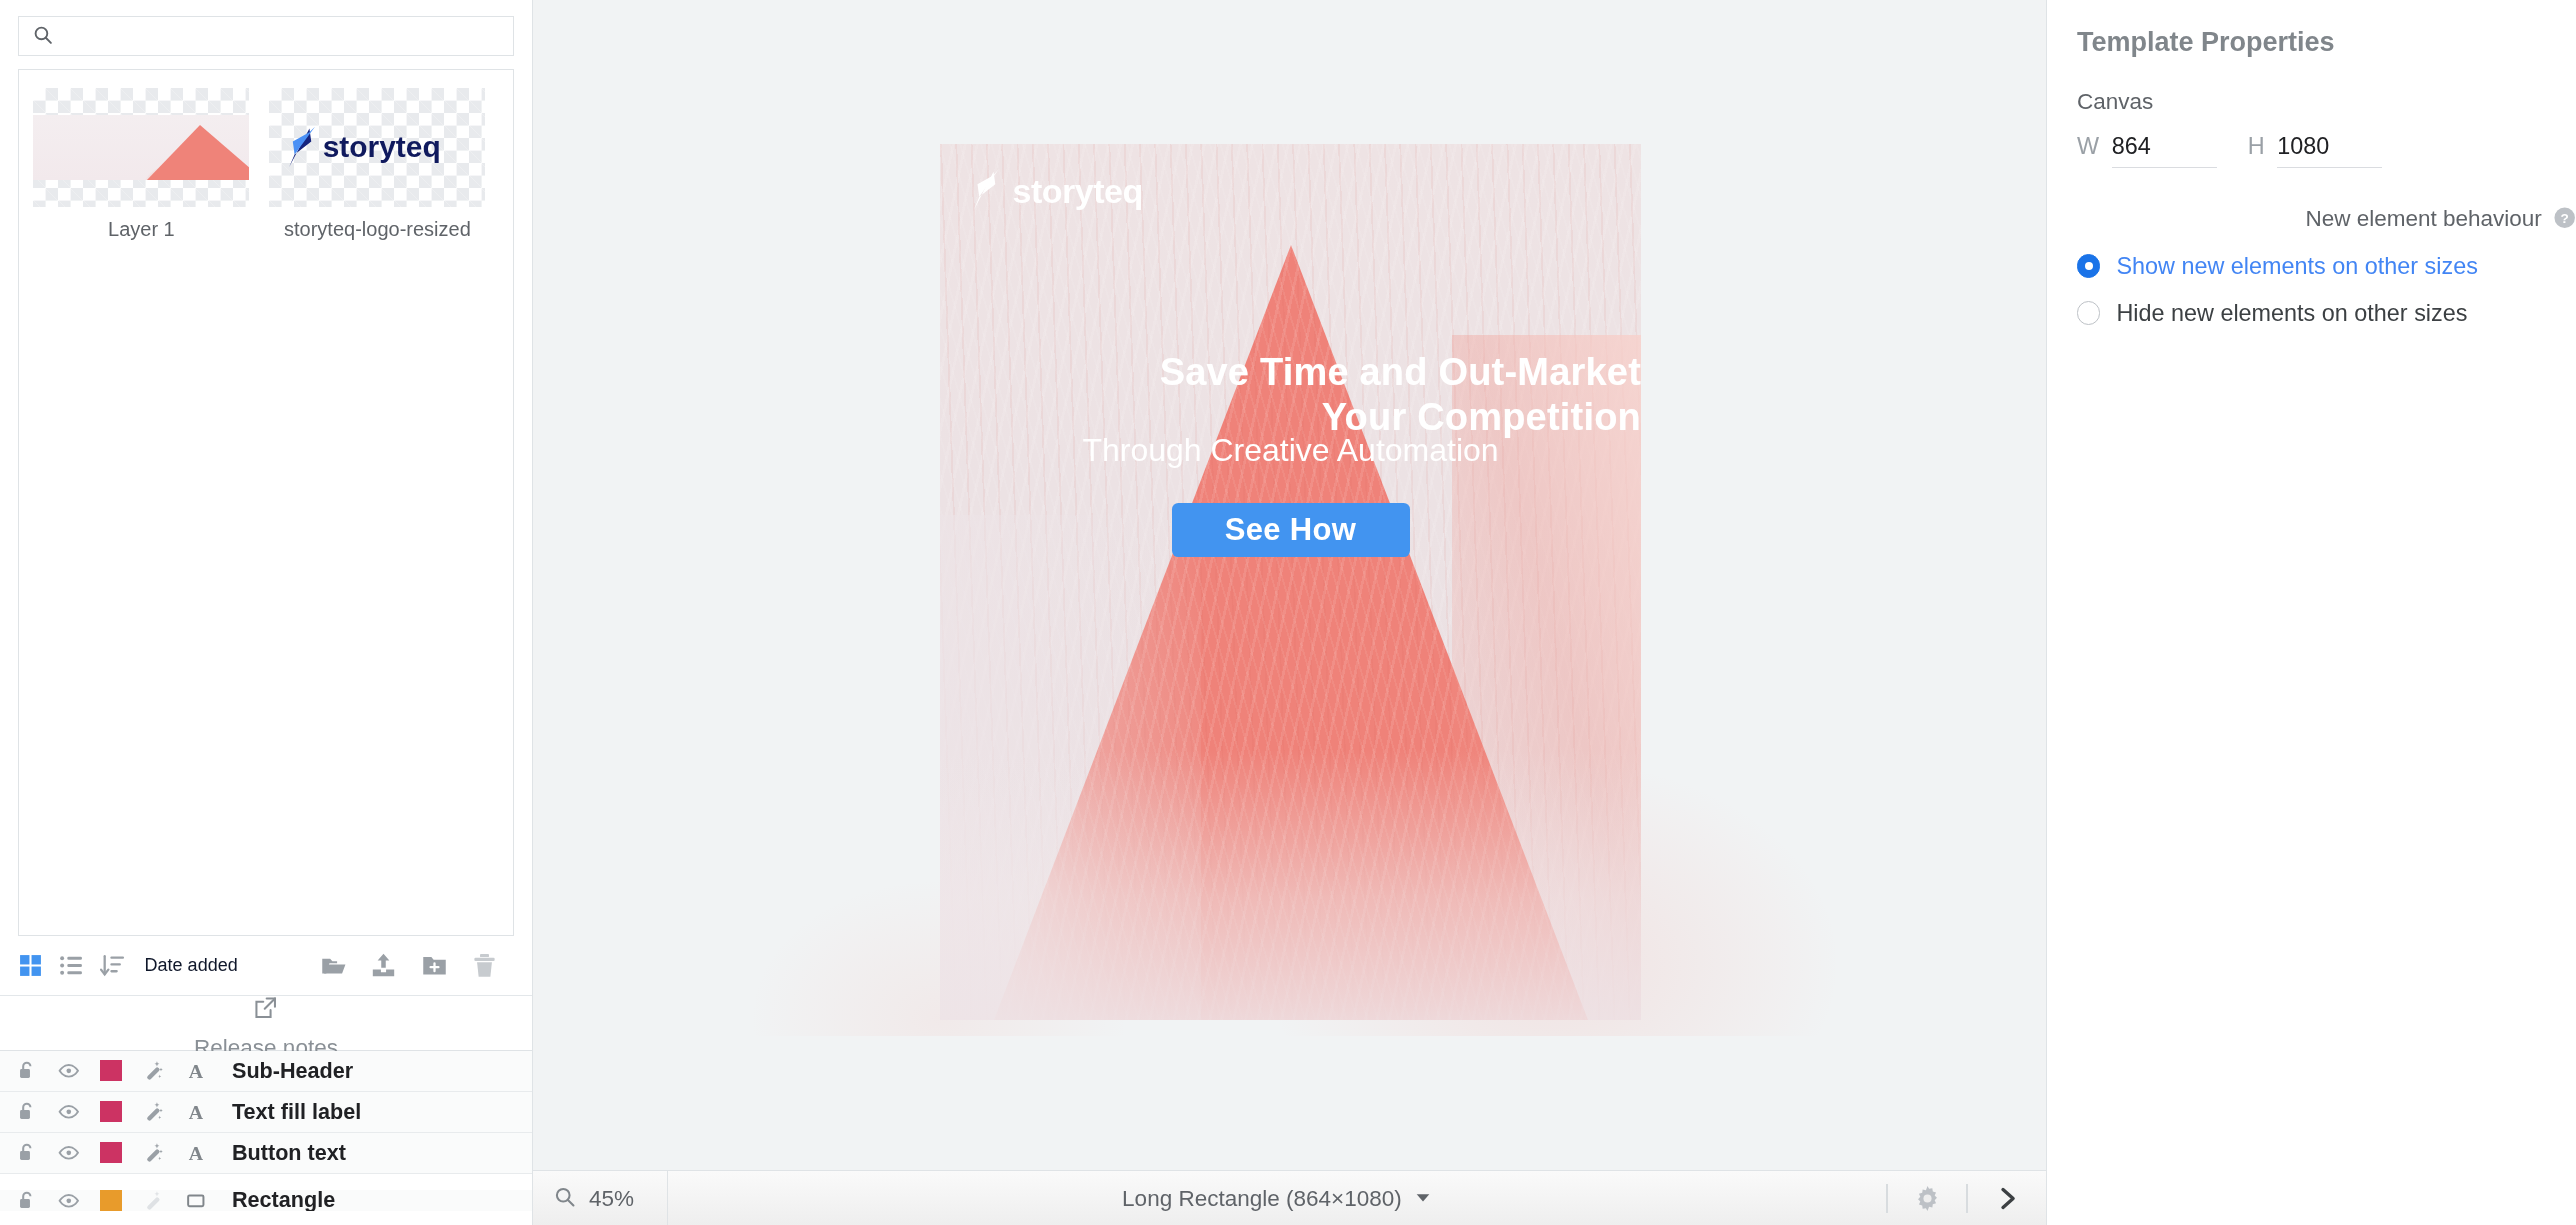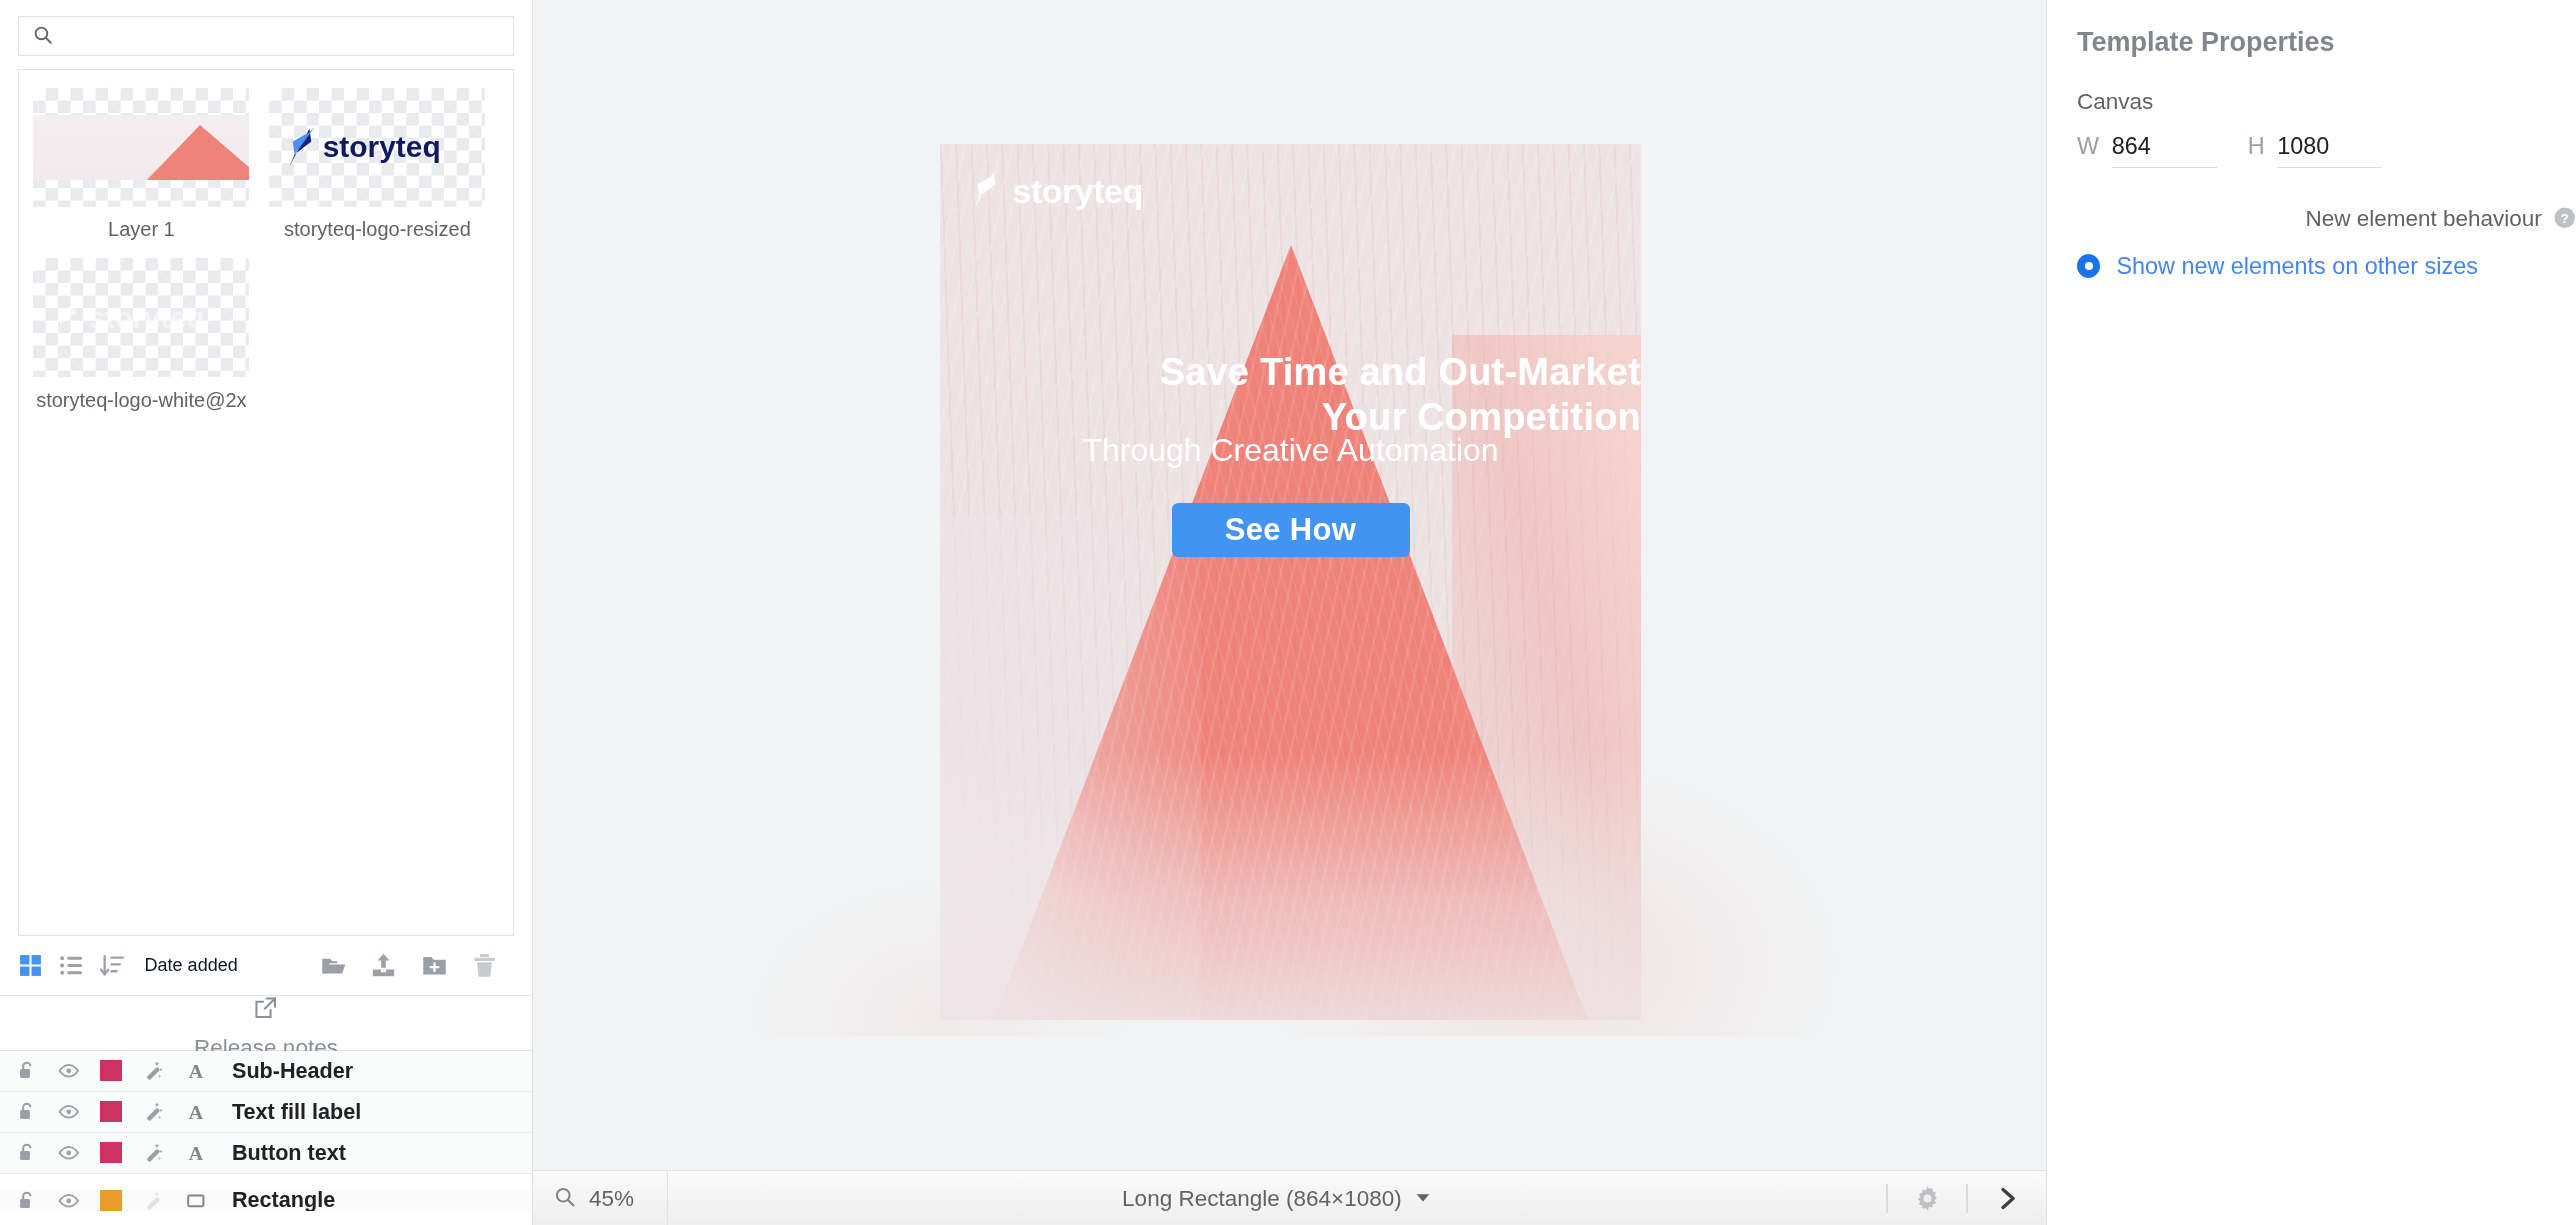--- a/index.html
+++ b/index.html
@@ -257,34 +257,20 @@
                 <polygon points="30,0 8,30 6,16 24,6" fill="#4a90f5"></polygon>
               </svg>
               <svg width="142" height="32" viewBox="0 0 158 36">
                 <text x="0" y="29" font-family="Liberation Sans, sans-serif" font-size="33" font-weight="bold" fill="#101a5e">storyteq</text>
               </svg>
             </div>
           </div>
           <div class="asset-name">storyteq-logo-resized</div>
         </div>
 
-        <div class="asset-card">
-          <div class="asset-thumb">
-            <div class="thumb-logo-white">
-              <svg width="29" height="40" viewBox="0 0 32 44">
-                <polygon points="2,44 24,2 26,16 8,30" fill="#ffffff"></polygon>
-                <polygon points="30,0 8,30 6,16 24,6" fill="#ffffff"></polygon>
-              </svg>
-              <svg width="142" height="32" viewBox="0 0 158 36">
-                <text x="0" y="29" font-family="Liberation Sans, sans-serif" font-size="33" font-weight="bold" fill="#ffffff">storyteq</text>
-              </svg>
-            </div>
-          </div>
-          <div class="asset-name">storyteq-logo-white@2x</div>
-        </div>
 
       </div>
     </div>
 
     <div class="asset-toolbar">
       <div class="tb-left">
         <span class="tb-btn">
           <svg width="25" height="25" viewBox="0 0 24 24">
             <rect x="2" y="2" width="9" height="9" fill="#4294f0"></rect>
               <rect x="13" y="2" width="9" height="9" fill="#4294f0"></rect>
@@ -534,20 +520,24 @@
           <circle cx="12" cy="12" r="10.5" fill="#bdc1c6"></circle>
           <text x="12" y="17.2" text-anchor="middle" font-family="Liberation Sans, sans-serif" font-size="14" font-weight="bold" fill="#ffffff">?</text>
         </svg>
       </span>
     </div>
 
     <div class="radio-row">
       <span class="radio checked"></span>
       <span class="radio-label active">Show new elements on other sizes</span>
     </div>
+    <div class="radio-row">
+      <span class="radio"></span>
+      <span class="radio-label">Hide new elements on other sizes</span>
+    </div>
   </div>
 
   <div class="statusbar">
     <div class="sb-zoom">
       <span>
         <svg width="23.4" height="23.4" viewBox="0 0 24 24" fill="none" stroke="#80868b" stroke-width="2.1">
           <circle cx="10.5" cy="10.5" r="6.5"></circle>
             <line x1="15.3" y1="15.3" x2="21" y2="21" stroke-linecap="round"></line>
         </svg>
       </span>

